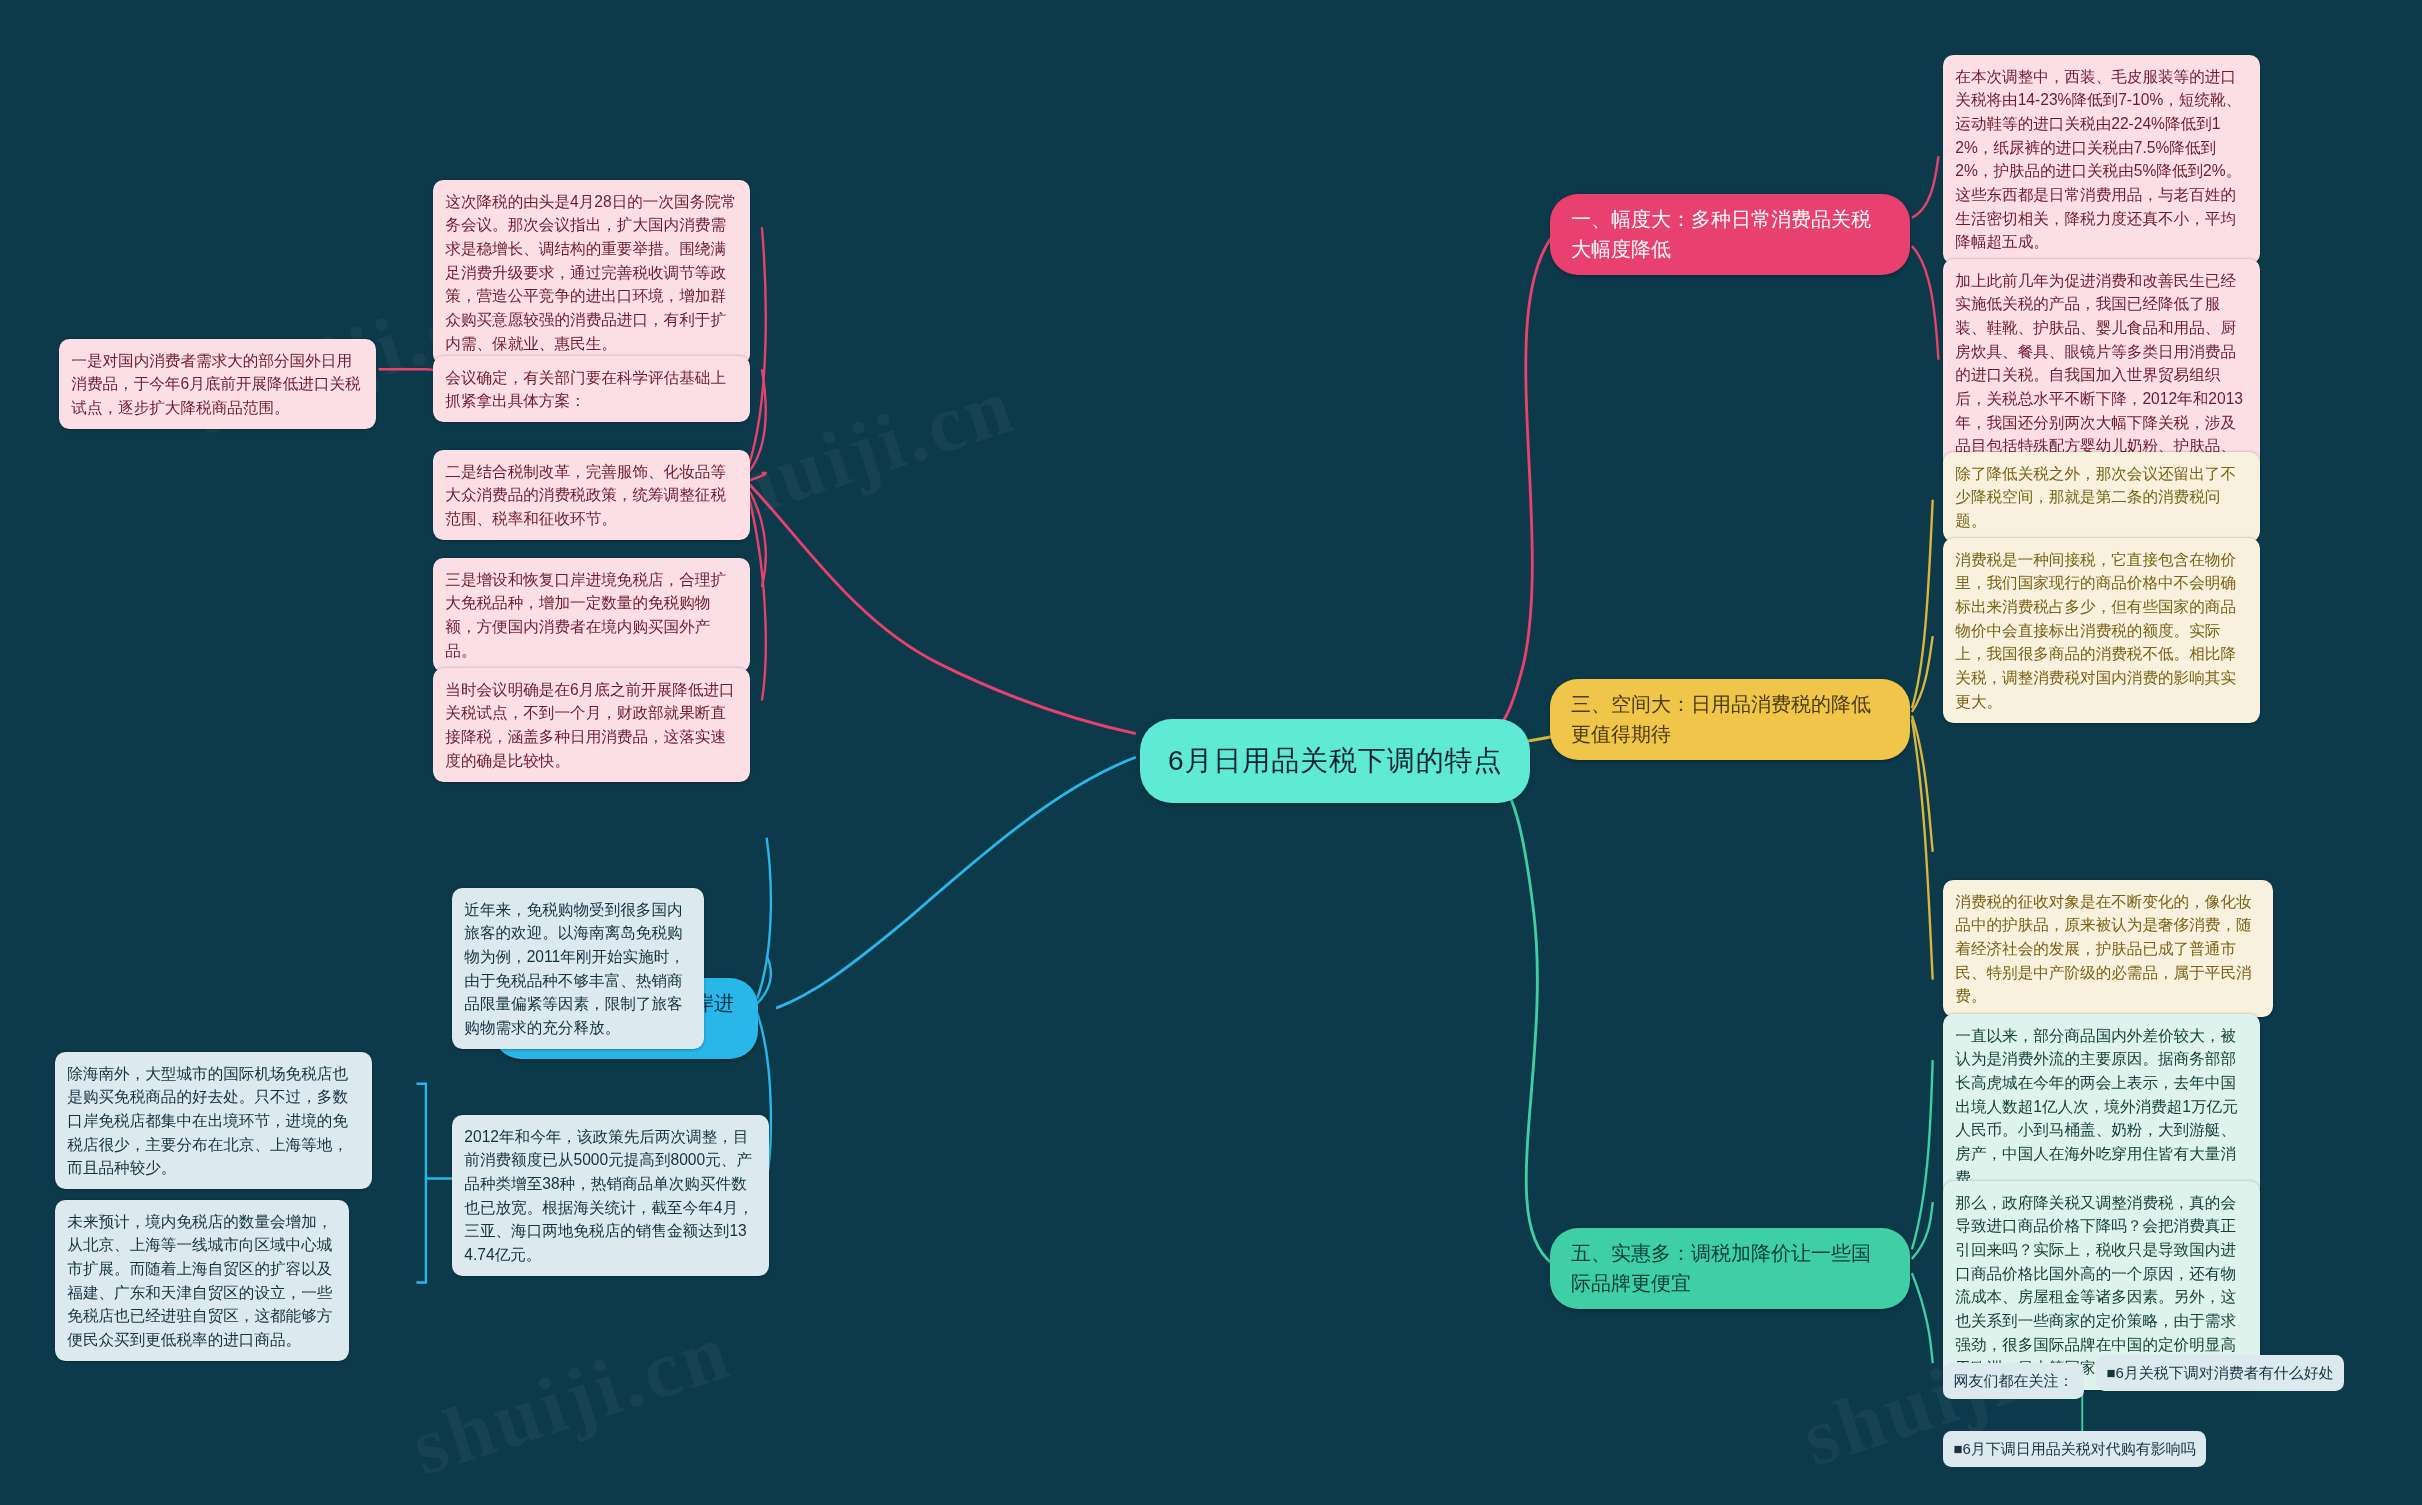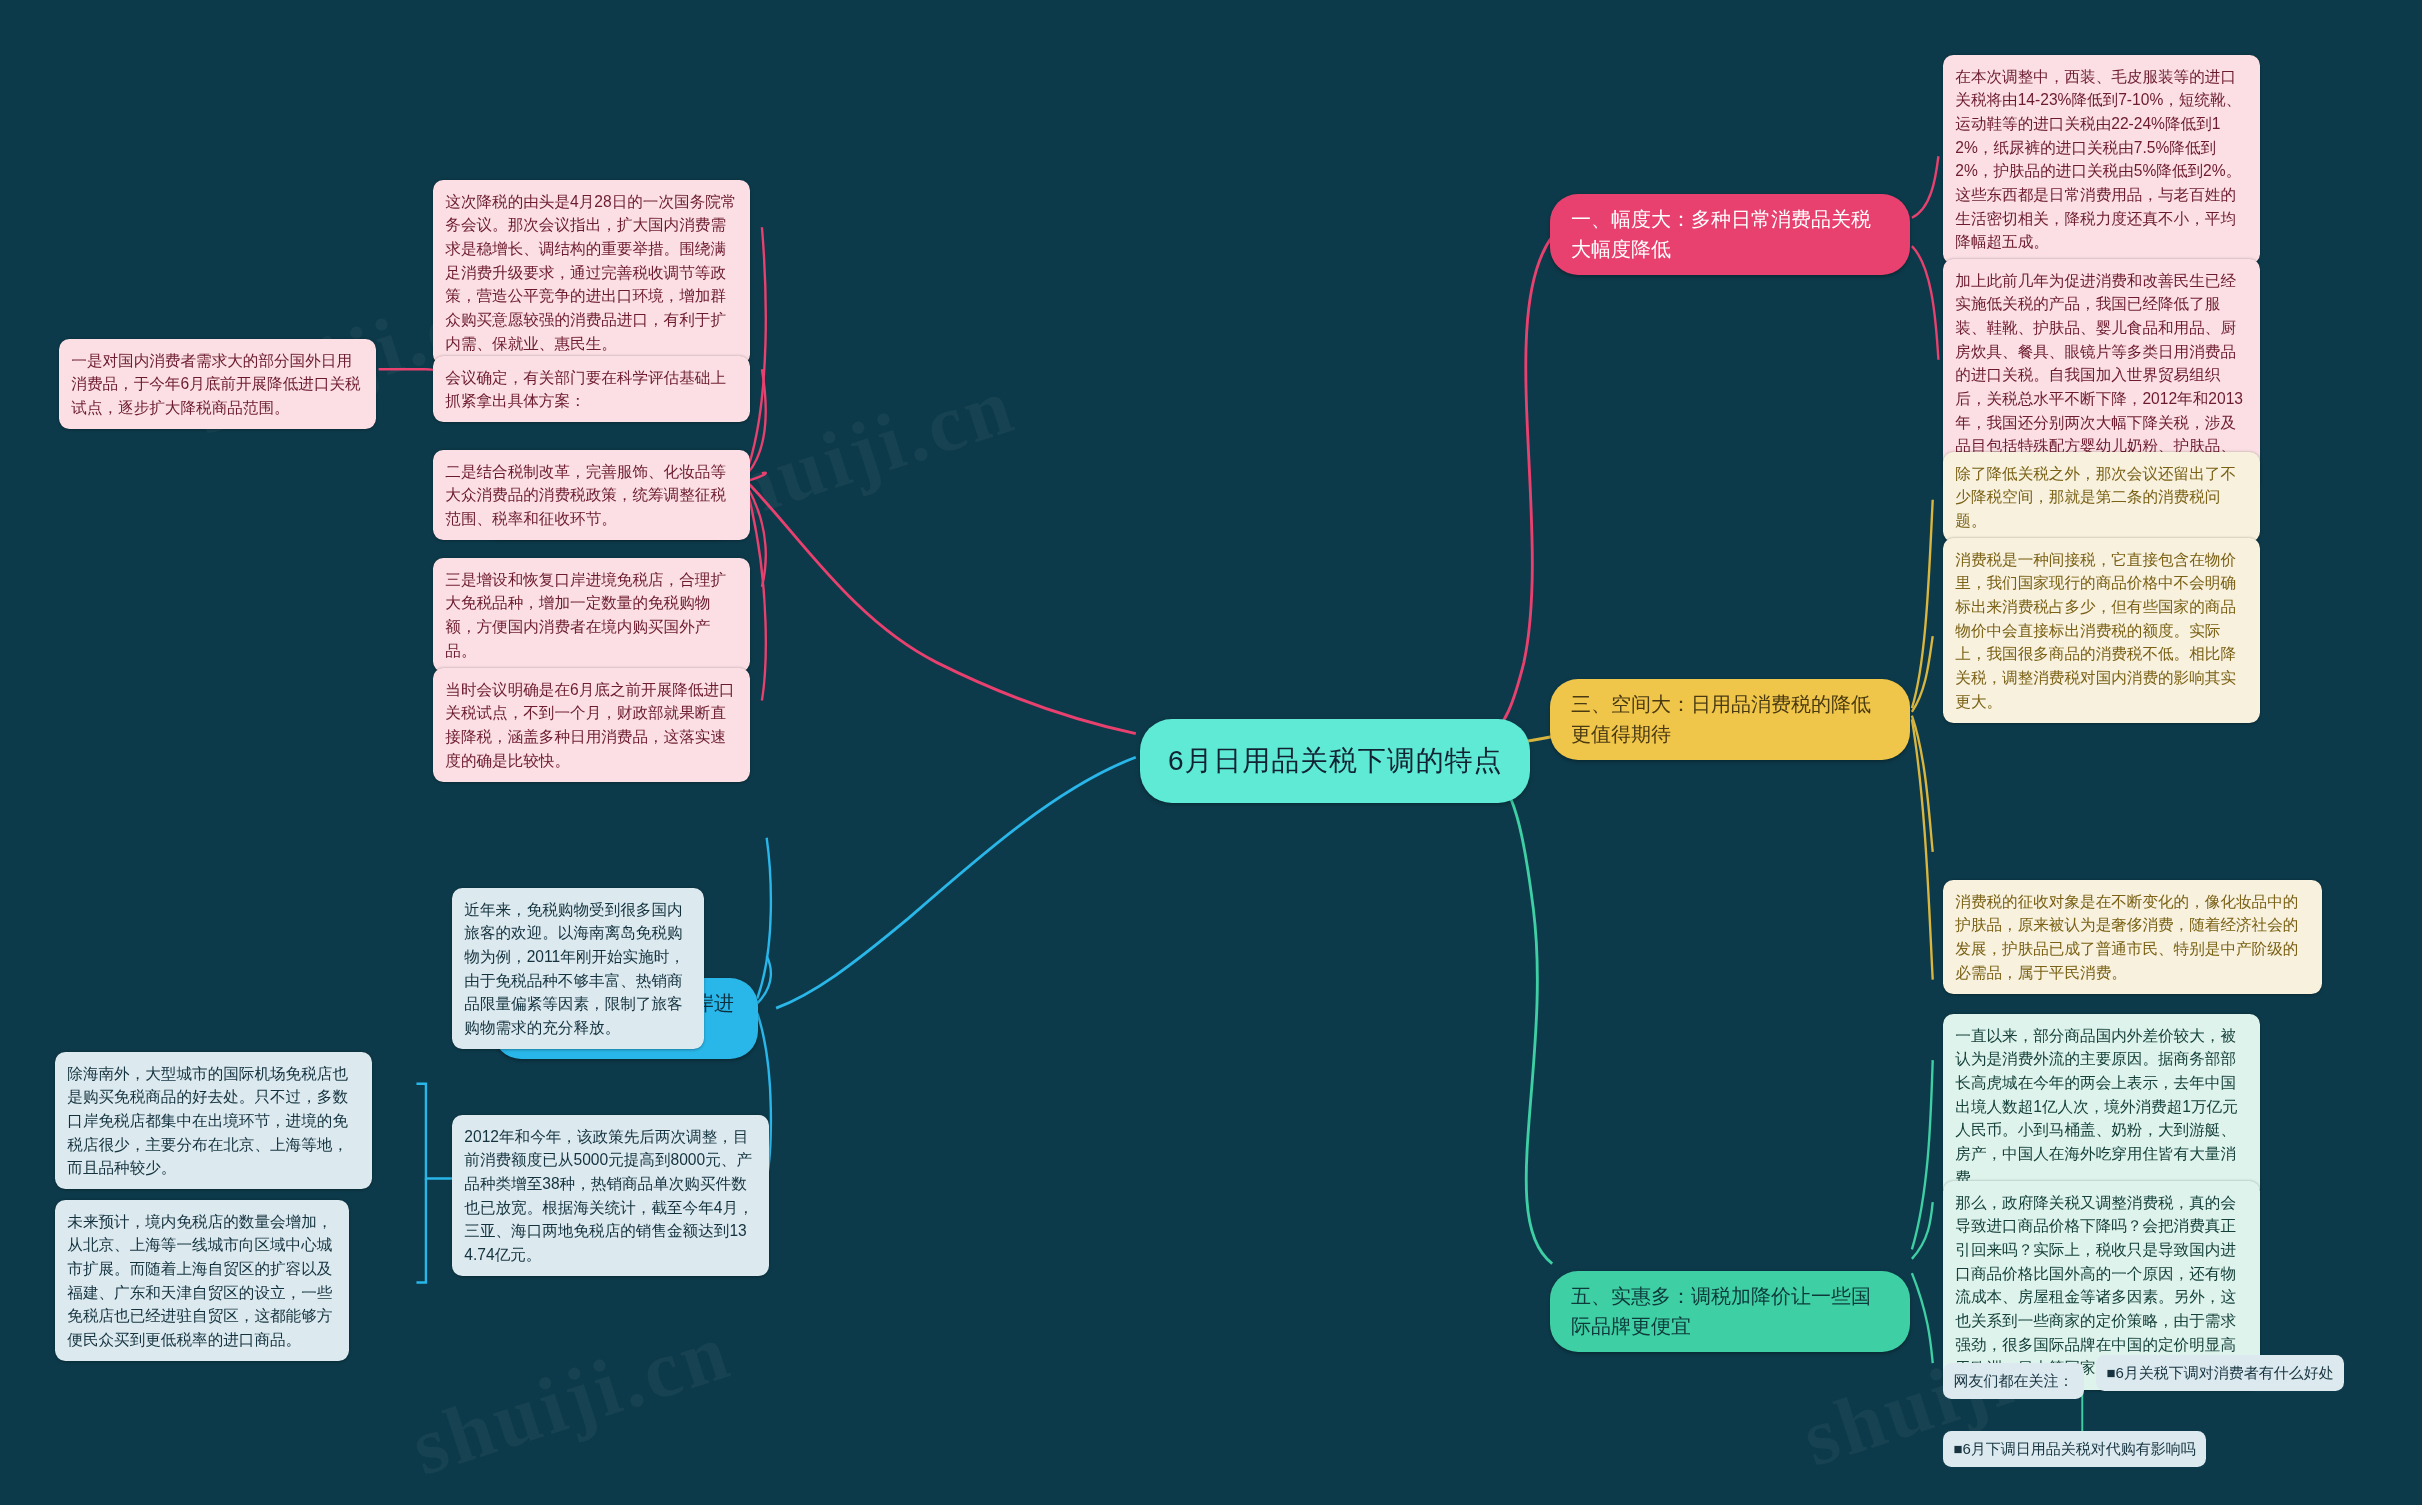--- a/index.html
+++ b/index.html
@@ -57,21 +57,21 @@
   
   .topic {
     border-radius: 28px;
     padding: 10.4px 21px;
     font-size: 20px;
     color: #fff;
     box-shadow: 0 1.9px 3.8px rgba(0,0,0,0.3);
   }
   .topic.pink   { background:#e8416f; }
   .topic.yellow { background:#f0c64a; color:#4a3a12; }
-  .topic.green  { background:#3fcfa4; color:#0d3a3a;margin-top:43px; }
+  .topic.green  { background:#3fcfa4; color:#0d3a3a; }
   .topic.blue   { background:#29b6e8; color:#0d3040; }
 
   
   .leaf {
     border-radius: 10.4px;
     padding: 9.5px 12.3px;
     font-size: 15.6px;
     line-height: 1.52;
     box-shadow: 0 0.9px 2.8px rgba(0,0,0,0.3);
   }
@@ -151,21 +151,21 @@
   <div class="node leaf pink" style="left:433px; top:180px; width:317px;">这次降税的由头是4月28日的一次国务院常务会议。那次会议指出，扩大国内消费需求是稳增长、调结构的重要举措。围绕满足消费升级要求，通过完善税收调节等政策，营造公平竞争的进出口环境，增加群众购买意愿较强的消费品进口，有利于扩内需、保就业、惠民生。</div>
   <div class="node leaf pink" style="left:433px; top:450px; width:317px;">二是结合税制改革，完善服饰、化妆品等大众消费品的消费税政策，统筹调整征税范围、税率和征收环节。</div>
   <div class="node leaf pink" style="left:433px; top:356px; width:317px;">会议确定，有关部门要在科学评估基础上抓紧拿出具体方案：</div>
   <div class="node leaf pink" style="left:433px; top:558px; width:317px;">三是增设和恢复口岸进境免税店，合理扩大免税品种，增加一定数量的免税购物额，方便国内消费者在境内购买国外产品。</div>
   <div class="node leaf pink" style="left:433px; top:668px; width:317px;">当时会议明确是在6月底之前开展降低进口关税试点，不到一个月，财政部就果断直接降税，涵盖多种日用消费品，这落实速度的确是比较快。</div>
   <div class="node leaf pink" style="left:59px; top:339px; width:317px;">一是对国内消费者需求大的部分国外日用消费品，于今年6月底前开展降低进口关税试点，逐步扩大降税商品范围。</div>
 
   <div class="node topic yellow" style="left:1550px; top:679px; width:360px;">三、空间大：日用品消费税的降低更值得期待</div>
   <div class="node leaf cream" style="left:1943px; top:452px; width:317px;">除了降低关税之外，那次会议还留出了不少降税空间，那就是第二条的消费税问题。</div>
   <div class="node leaf cream" style="left:1943px; top:538px; width:317px;">消费税是一种间接税，它直接包含在物价里，我们国家现行的商品价格中不会明确标出来消费税占多少，但有些国家的商品物价中会直接标出消费税的额度。实际上，我国很多商品的消费税不低。相比降关税，调整消费税对国内消费的影响其实更大。</div>
-  <div class="node leaf cream" style="left:1943px; top:880px; width:379px;">消费税的征收对象是在不断变化的，像化妆品中的护肤品，原来被认为是奢侈消费，随着经济社会的发展，护肤品已成了普通市民、特别是中产阶级的必需品，属于平民消费。</div>
+  <div class="node leaf cream" style="left:1943px; top:880px; width:330px;">消费税的征收对象是在不断变化的，像化妆品中的护肤品，原来被认为是奢侈消费，随着经济社会的发展，护肤品已成了普通市民、特别是中产阶级的必需品，属于平民消费。</div>
 
   <div class="node topic blue" style="left:493px; top:978px; width:265px;">四、范围广：增设口岸进境免税店</div>
   <div class="node leaf ice" style="left:452px; top:888px; width:252px;">近年来，免税购物受到很多国内旅客的欢迎。以海南离岛免税购物为例，2011年刚开始实施时，由于免税品种不够丰富、热销商品限量偏紧等因素，限制了旅客购物需求的充分释放。</div>
   <div class="node leaf ice" style="left:452px; top:1115px; width:317px;">2012年和今年，该政策先后两次调整，目前消费额度已从5000元提高到8000元、产品种类增至38种，热销商品单次购买件数也已放宽。根据海关统计，截至今年4月，三亚、海口两地免税店的销售金额达到134.74亿元。</div>
   <div class="node leaf ice" style="left:55px; top:1052px; width:317px;">除海南外，大型城市的国际机场免税店也是购买免税商品的好去处。只不过，多数口岸免税店都集中在出境环节，进境的免税店很少，主要分布在北京、上海等地，而且品种较少。</div>
   <div class="node leaf ice" style="left:55px; top:1200px; width:294px;">未来预计，境内免税店的数量会增加，从北京、上海等一线城市向区域中心城市扩展。而随着上海自贸区的扩容以及福建、广东和天津自贸区的设立，一些免税店也已经进驻自贸区，这都能够方便民众买到更低税率的进口商品。</div>
 
   <div class="node topic green" style="left:1550px; top:1228px; width:360px;">五、实惠多：调税加降价让一些国际品牌更便宜</div>
   <div class="node leaf mint" style="left:1943px; top:1014px; width:317px;">一直以来，部分商品国内外差价较大，被认为是消费外流的主要原因。据商务部部长高虎城在今年的两会上表示，去年中国出境人数超1亿人次，境外消费超1万亿元人民币。小到马桶盖、奶粉，大到游艇、房产，中国人在海外吃穿用住皆有大量消费。</div>
   <div class="node leaf mint" style="left:1943px; top:1181px; width:317px;">那么，政府降关税又调整消费税，真的会导致进口商品价格下降吗？会把消费真正引回来吗？实际上，税收只是导致国内进口商品价格比国外高的一个原因，还有物流成本、房屋租金等诸多因素。另外，这也关系到一些商家的定价策略，由于需求强劲，很多国际品牌在中国的定价明显高于欧洲、日本等国家。</div>

